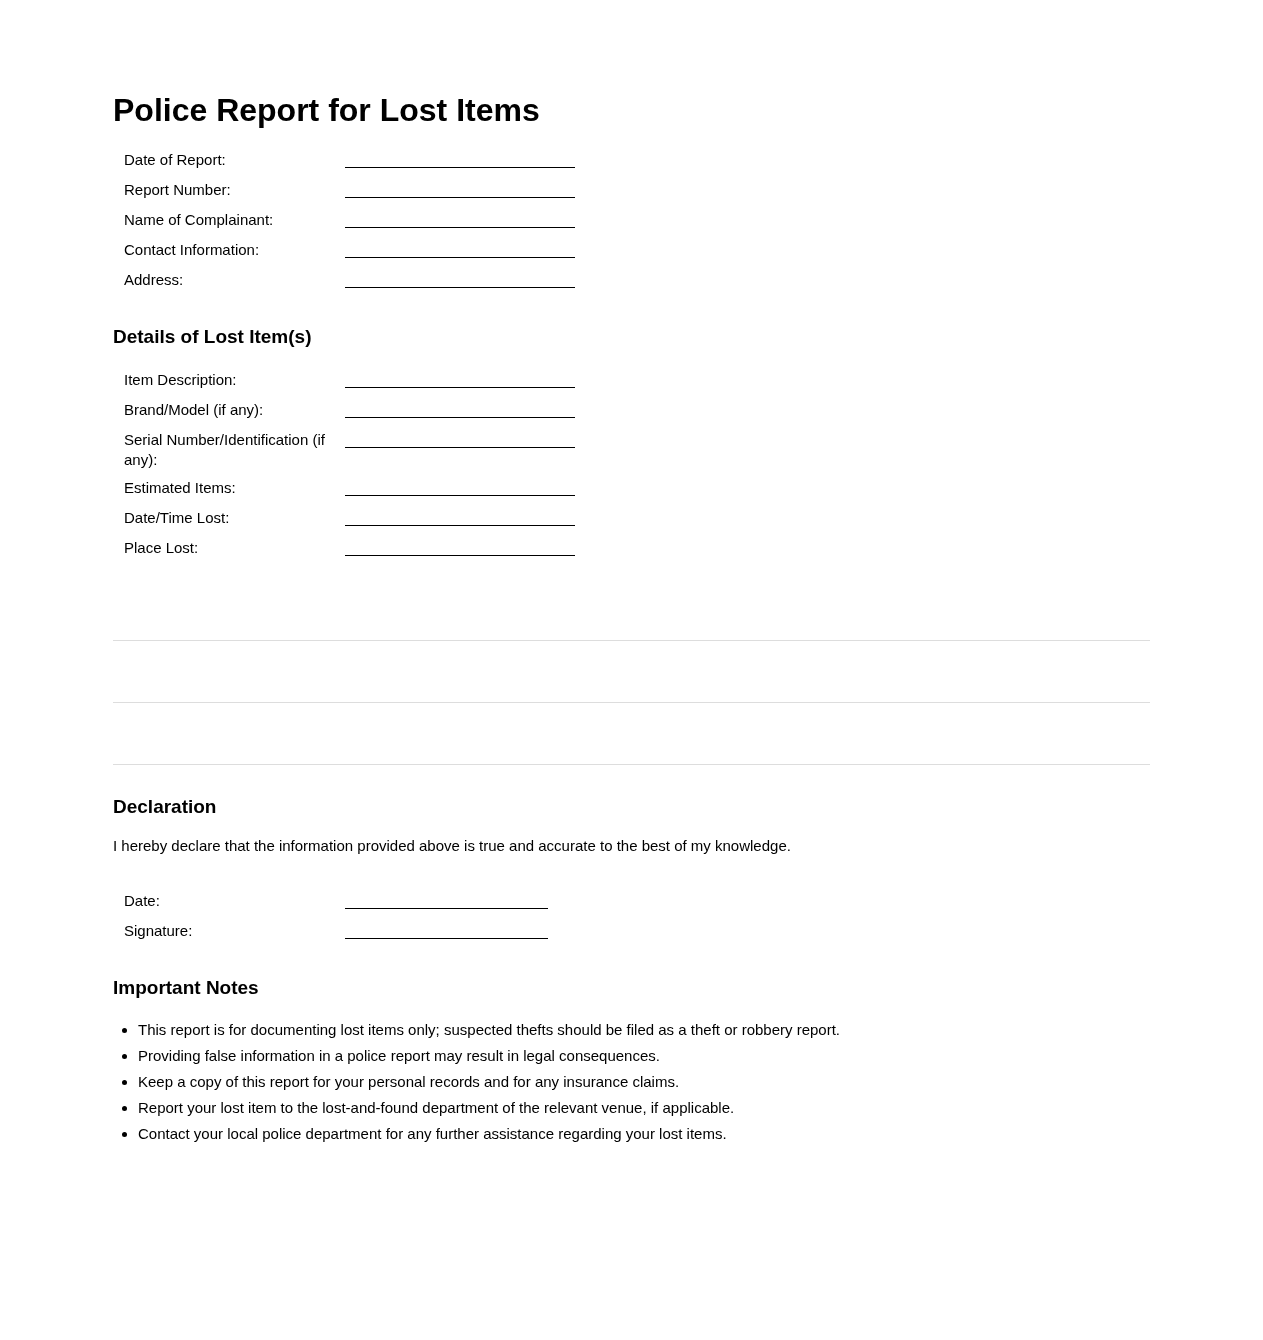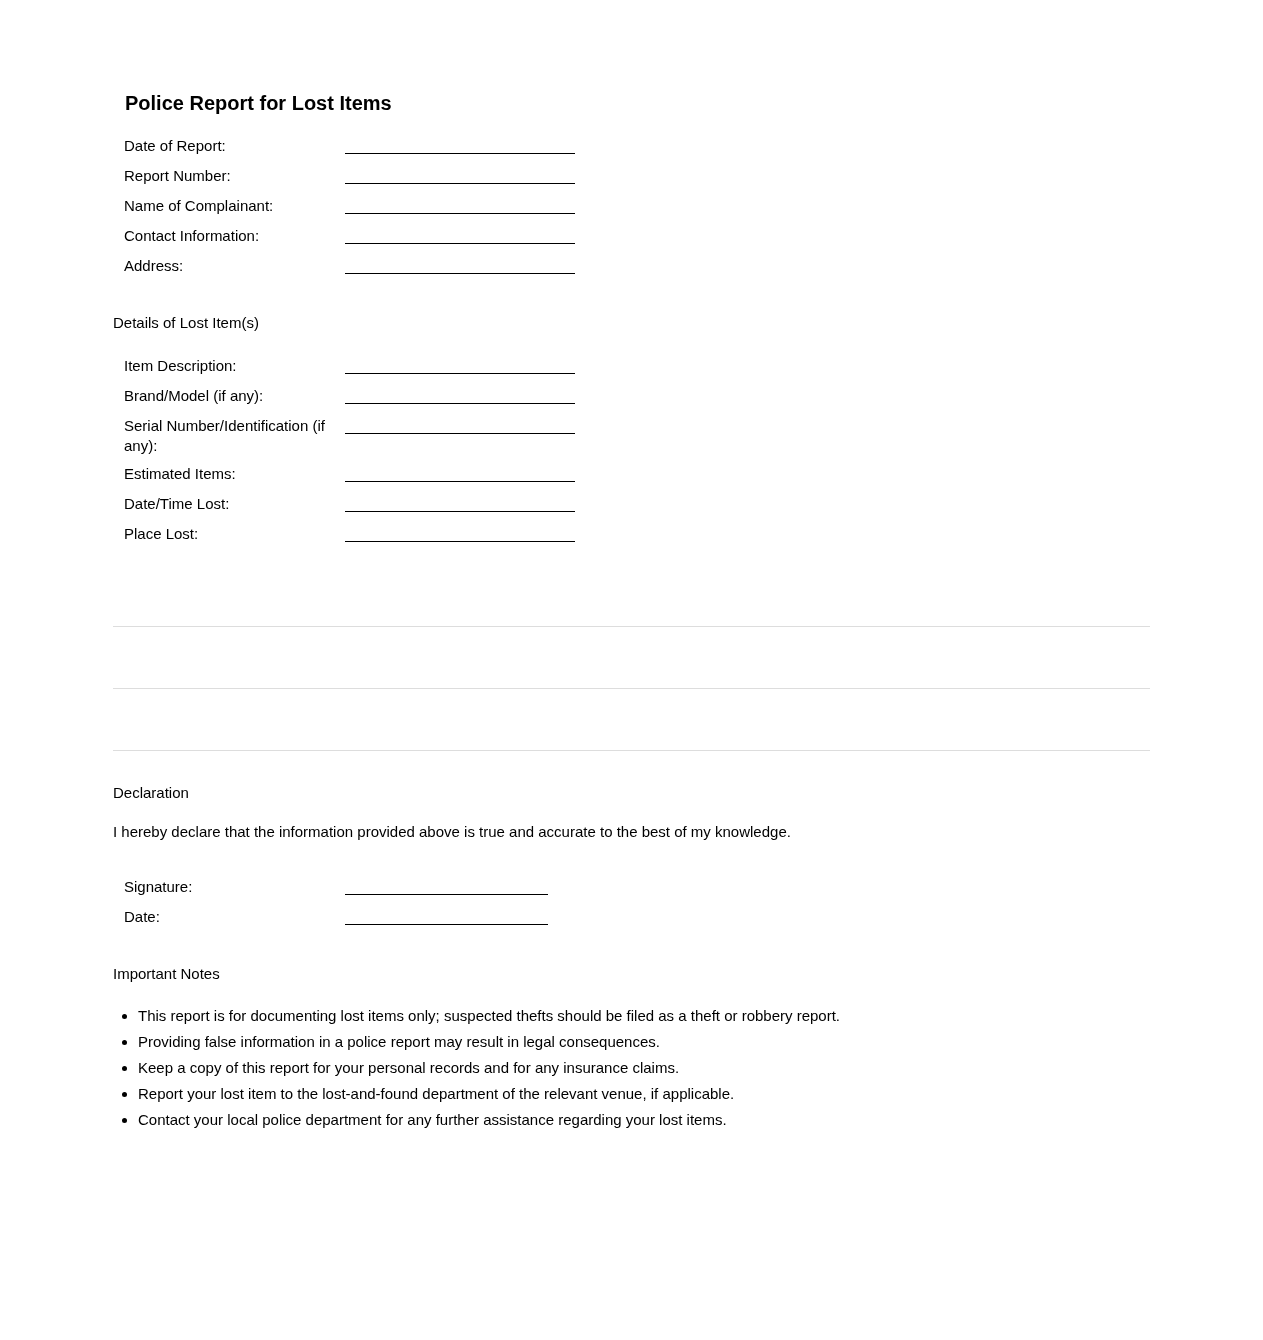--- a/index.html
+++ b/index.html
@@ -9,28 +9,28 @@
   }
   .page {
     width: 1037px;
     margin: 0 auto;
     padding: 92px 0 112px 0;
     font-family: "Liberation Sans", sans-serif;
     font-size: 15px;
     color: #000000;
   }
   h1.doc-title {
-    font-size: 20px;
+    font-size: 32px;
     font-weight: bold;
     line-height: 1.15;
-    margin: 0 0 16px 12px;
+    margin: 0 0 16px 0;
   }
   h3.section-heading {
-    font-size: 15px;
-    font-weight: normal;
+    font-size: 19px;
+    font-weight: bold;
     line-height: 22px;
     margin: 31px 0 17px 0;
   }
   .fields { }
   .field-row {
     display: flex;
     align-items: flex-start;
     box-sizing: border-box;
     min-height: 30px;
     padding: 5px 0 3px 0;
@@ -138,25 +138,25 @@
     <div class="rule-line"></div>
     <div class="rule-line"></div>
   </div>
 
   <h3 class="section-heading">Declaration</h3>
 
   <p class="declaration-text">I hereby declare that the information provided above is true and accurate to the best of my knowledge.</p>
 
   <div class="fields signature-fields">
     <div class="field-row">
-      <div class="field-label">Signature:</div>
+      <div class="field-label">Date:</div>
       <div class="field-line short"></div>
     </div>
     <div class="field-row">
-      <div class="field-label">Date:</div>
+      <div class="field-label">Signature:</div>
       <div class="field-line short"></div>
     </div>
   </div>
 
   <h3 class="section-heading">Important Notes</h3>
 
   <ul class="notes-list">
     <li>This report is for documenting lost items only; suspected thefts should be filed as a theft or robbery report.</li>
     <li>Providing false information in a police report may result in legal consequences.</li>
     <li>Keep a copy of this report for your personal records and for any insurance claims.</li>

